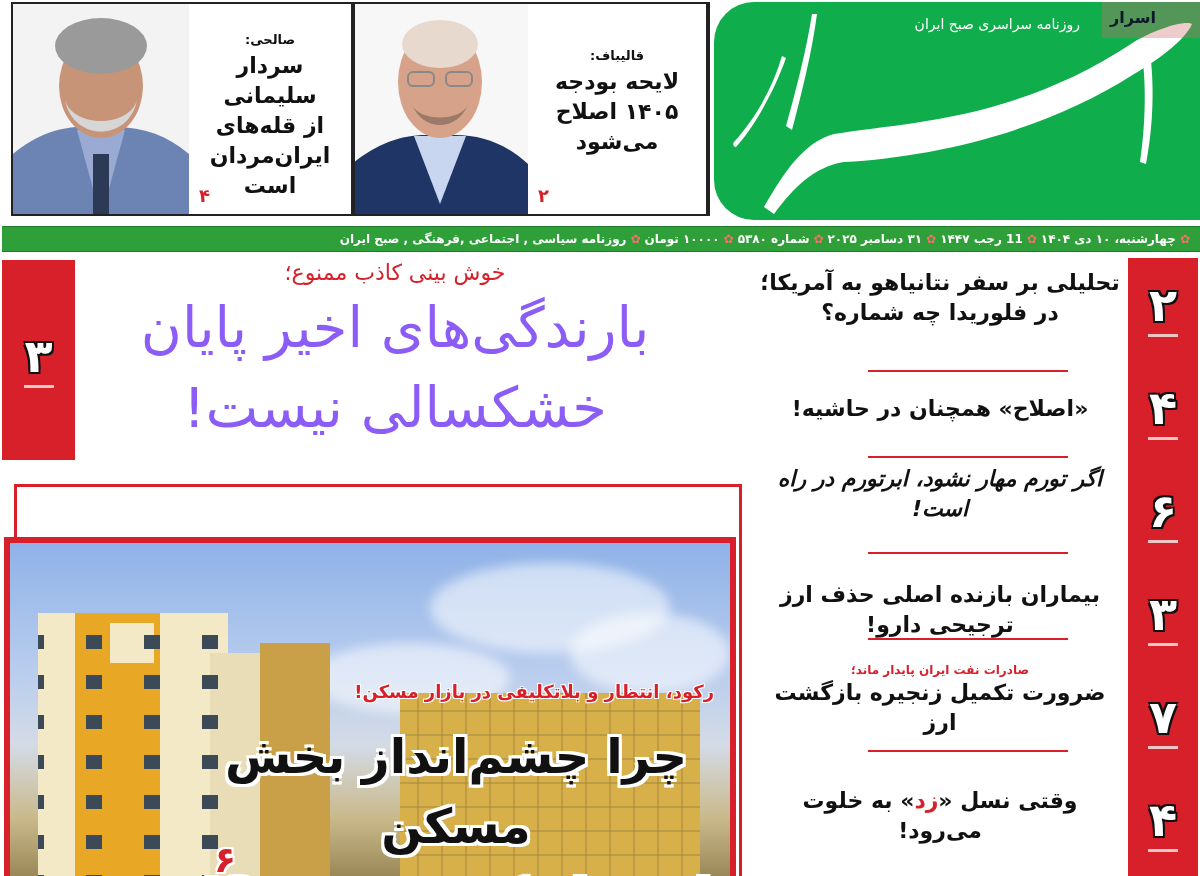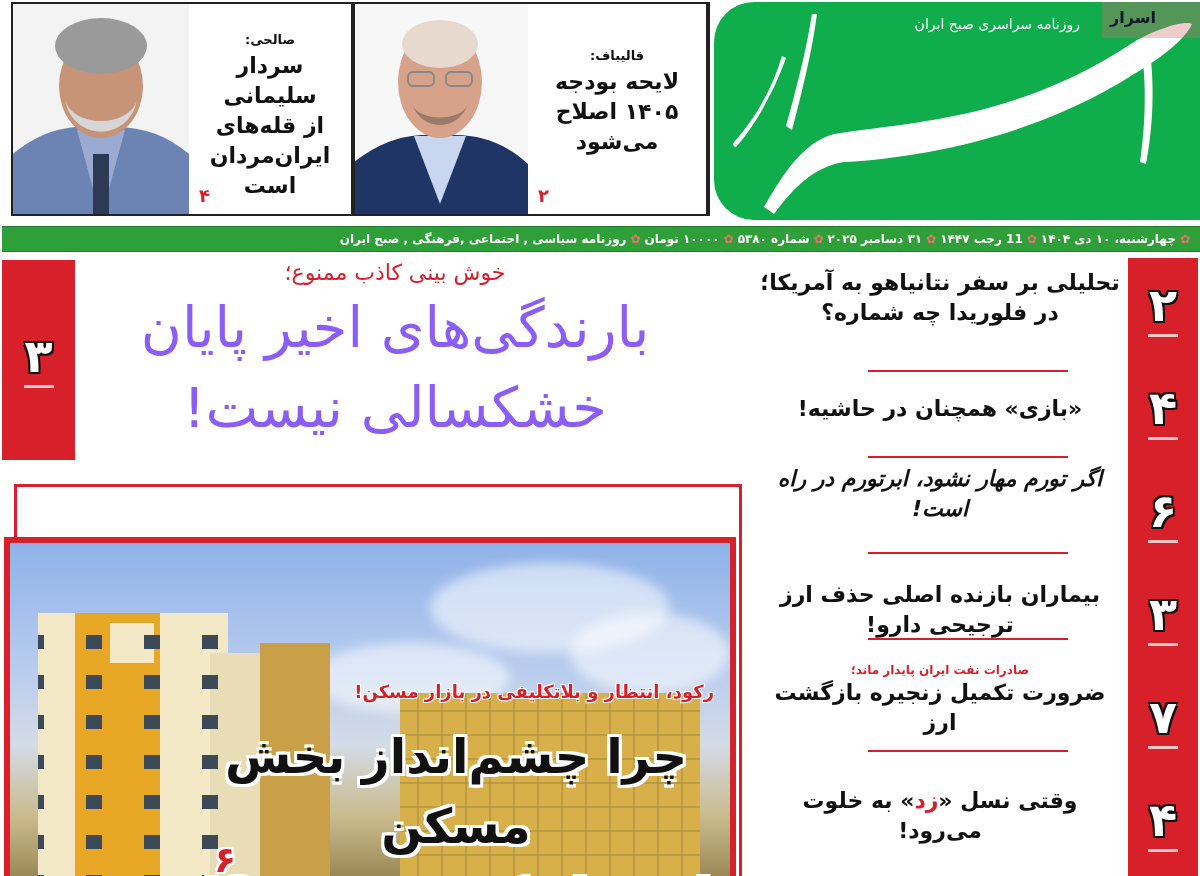--- a/index.html
+++ b/index.html
@@ -235,21 +235,21 @@
 <div class="side-list">
   <div class="side-item" style="top:10px;">
     <div class="title">
       <div>تحلیلی بر سفر نتانیاهو به آمریکا؛</div>
       <div>در فلوریدا چه شماره؟</div>
     </div>
   </div>
   <div class="side-divider" style="top:112px;"></div>
 
   <div class="side-item" style="top:136px;">
-    <div class="title">«بازی» همچنان در حاشیه!</div>
+    <div class="title">«اصلاح» همچنان در حاشیه!</div>
   </div>
   <div class="side-divider" style="top:198px;"></div>
 
   <div class="side-item" style="top:206px;font-style:italic;">
     <div class="title">اگر تورم مهار نشود، ابرتورم در راه است!</div>
   </div>
   <div class="side-divider" style="top:294px;"></div>
 
   <div class="side-item" style="top:322px;">
     <div class="title">بیماران بازنده اصلی حذف ارز ترجیحی دارو!</div>

